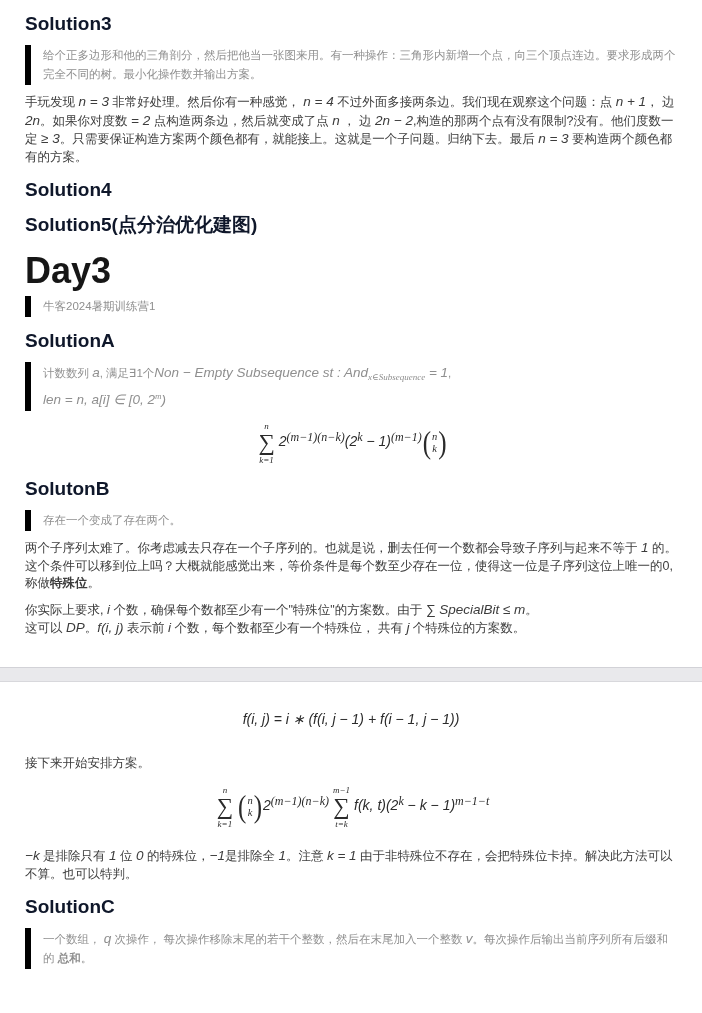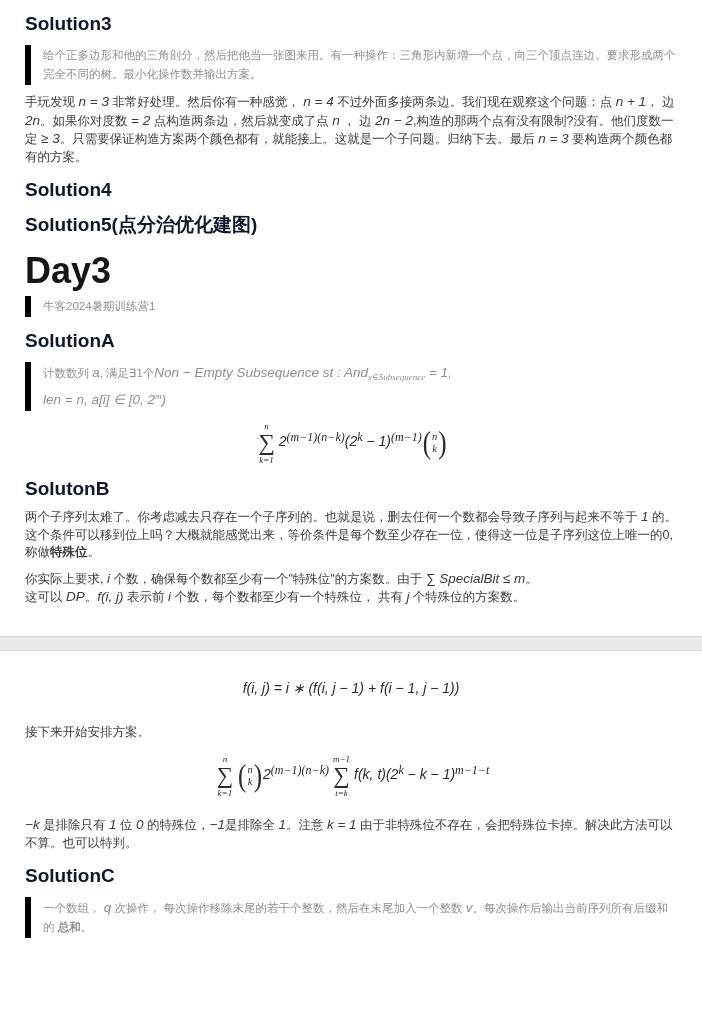--- a/index.html
+++ b/index.html
@@ -58,20 +58,21 @@
       </span><span class="seg-m">2</span><sup class="seg-sup">(m−1)(n−k)</sup><span class="seg-m">(2</span><sup class="seg-sup">k</sup><span class="seg-m"> − 1)</span><sup class="seg-sup">(m−1)</sup><span class="binom">
         <span class="paren">(</span>
         <span class="col">
           <span>n</span>
           <span>k</span>
         </span>
         <span class="paren">)</span>
       </span></div>
 
   <h2 class="section mt12">SolutonB</h2>
+  <blockquote class="mt10"><span class="seg-t">存在一个变成了存在两个。</span></blockquote>
   <p class="mt8"><span class="seg-t">两个子序列太难了。你考虑减去只存在一个子序列的。也就是说，删去任何一个数都会导致子序列与起来不等于 </span><span class="seg-m">1</span><span class="seg-t"> 的。这个条件可以移到位上吗？大概就能感觉出来，等价条件是每个数至少存在一位，使得这一位是子序列这位上唯一的0,称做</span><span class="seg-b">特殊位</span><span class="seg-t">。</span></p>
   <p class="mt8"><span class="seg-t">你实际上要求, </span><span class="seg-m">i</span><span class="seg-t"> 个数，确保每个数都至少有一个"特殊位"的方案数。由于 </span><span class="seg-m">∑ SpecialBit ≤ m</span><span class="seg-t">。</span><br><span class="seg-t">这可以 </span><span class="seg-m">DP</span><span class="seg-t">。</span><span class="seg-m">f(i, j)</span><span class="seg-t"> 表示前 </span><span class="seg-m">i</span><span class="seg-t"> 个数，每个数都至少有一个特殊位， 共有 </span><span class="seg-m">j</span><span class="seg-t"> 个特殊位的方案数。</span></p>
 </div>
 
 <div class="page-band mt29"></div>
 
 <div class="content">
   <div class="formula mt27"><span class="seg-m">f(i, j) = i ∗ (f(i, j − 1) + f(i − 1, j − 1))</span></div>
   <p class="mt25"><span class="seg-t">接下来开始安排方案。</span></p>
   <div class="formula mt13"><span class="bigsum">

